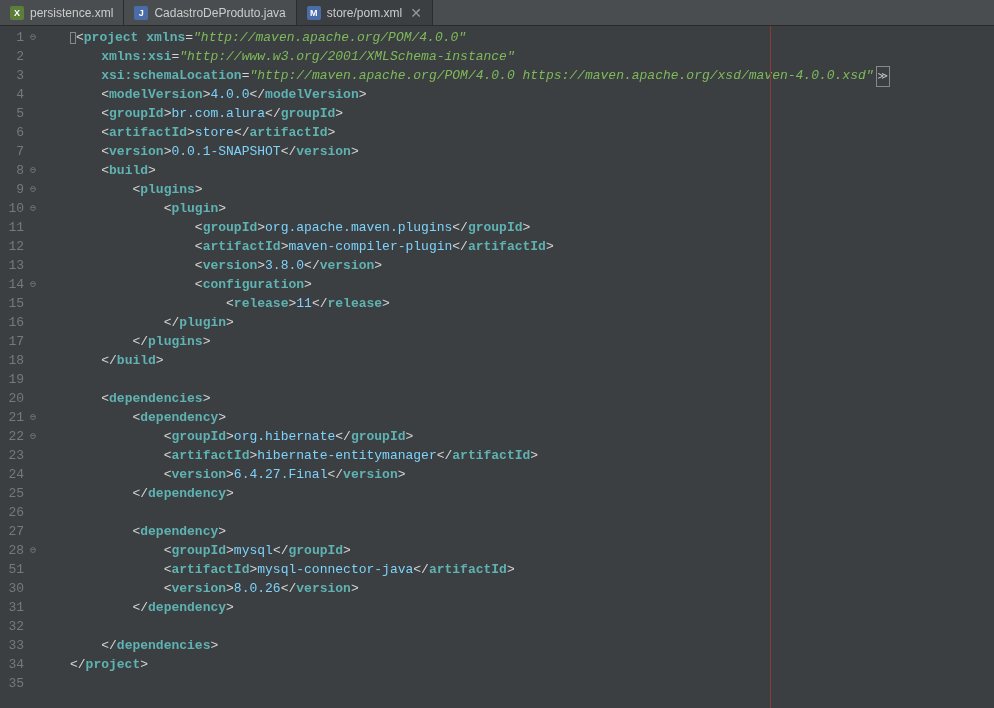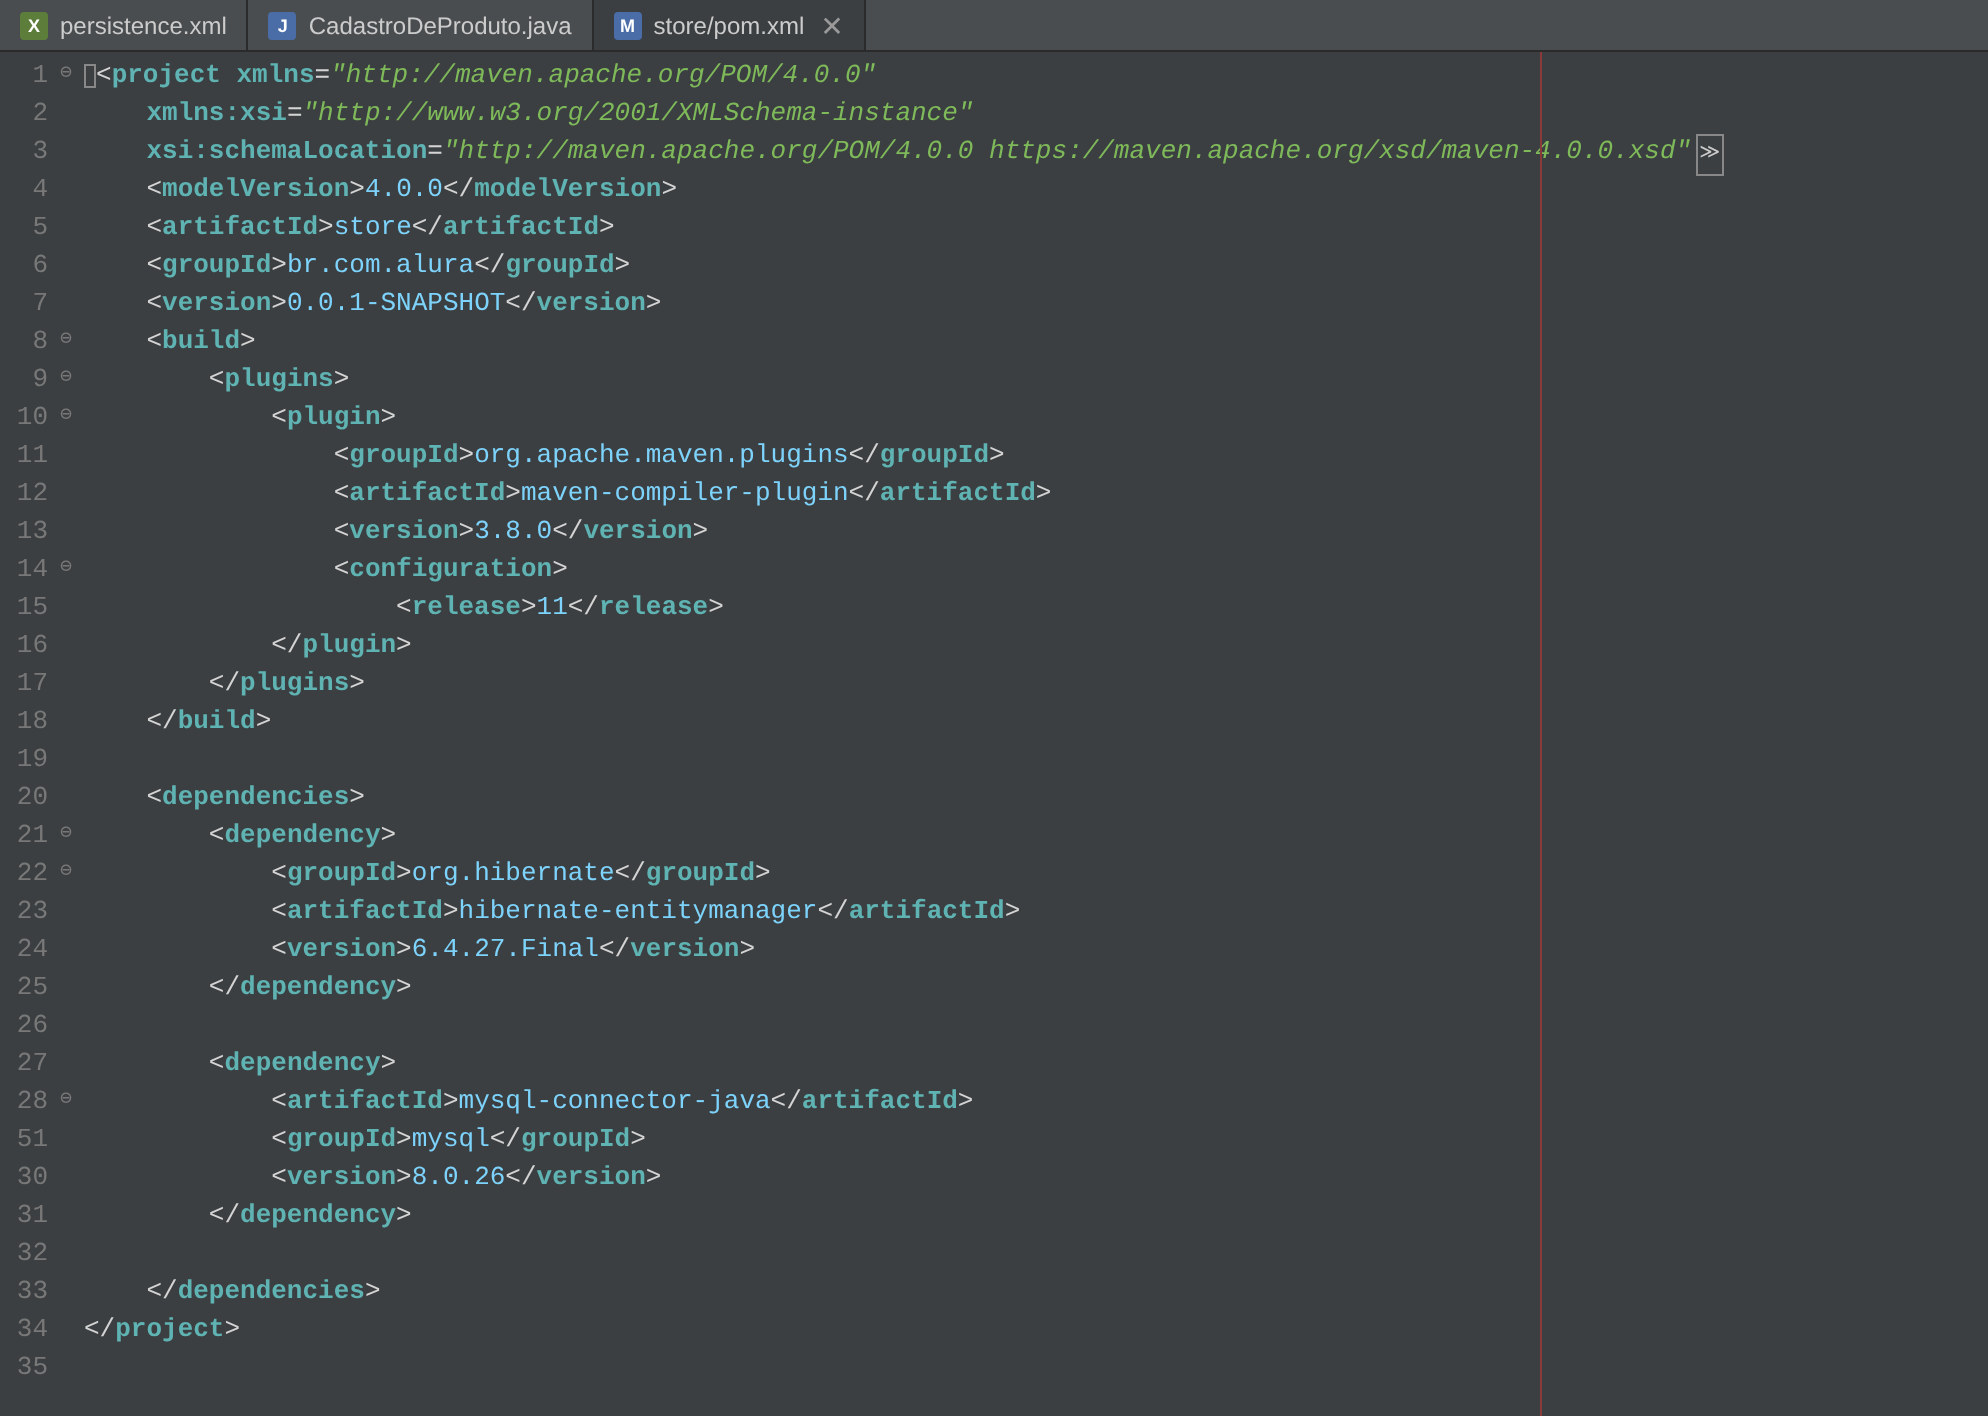--- a/index.html
+++ b/index.html
@@ -88,20 +88,21 @@
     flex: 1;
     padding: 2px 0 0 4px;
     position: relative;
     overflow: hidden;
   }
   .code-line {
     height: 19px;
     line-height: 19px;
     white-space: pre;
     font-size: 13px;
+    margin-left: 28px;
   }
   .margin-line {
     position: absolute;
     top: 26px;
     left: 770px;
     width: 1px;
     height: calc(100% - 26px);
     background: #8b3a3a;
   }
   .bracket { color: #d4d4d4; }
@@ -286,22 +287,22 @@
       <div class="gutter-line">
         <span class="line-num">35</span>
         <span class="marker"></span>
       </div>
     </div>
   <div class="code-area" id="code-area">
       <div class="code-line"><span class="cursor-mark"></span><span class="bracket">&lt;</span><span class="tag">project</span><span class="text"> </span><span class="attr">xmlns</span><span class="eq">=</span><span class="str">"http://maven.apache.org/POM/4.0.0"</span></div>
       <div class="code-line"><span>    </span><span class="attr">xmlns:xsi</span><span class="eq">=</span><span class="str">"http://www.w3.org/2001/XMLSchema-instance"</span></div>
       <div class="code-line"><span>    </span><span class="attr">xsi:schemaLocation</span><span class="eq">=</span><span class="str">"http://maven.apache.org/POM/4.0.0 https://maven.apache.org/xsd/maven-4.0.0.xsd"</span><span class="overflow-marker">≫</span></div>
       <div class="code-line"><span>    </span><span class="bracket">&lt;</span><span class="tag">modelVersion</span><span class="bracket">&gt;</span><span class="text">4.0.0</span><span class="bracket">&lt;/</span><span class="tag">modelVersion</span><span class="bracket">&gt;</span></div>
+      <div class="code-line"><span>    </span><span class="bracket">&lt;</span><span class="tag">groupId</span><span class="bracket">&gt;</span><span class="text">br.com.alura</span><span class="bracket">&lt;/</span><span class="tag">groupId</span><span class="bracket">&gt;</span></div>
       <div class="code-line"><span>    </span><span class="bracket">&lt;</span><span class="tag">artifactId</span><span class="bracket">&gt;</span><span class="text">store</span><span class="bracket">&lt;/</span><span class="tag">artifactId</span><span class="bracket">&gt;</span></div>
-      <div class="code-line"><span>    </span><span class="bracket">&lt;</span><span class="tag">groupId</span><span class="bracket">&gt;</span><span class="text">br.com.alura</span><span class="bracket">&lt;/</span><span class="tag">groupId</span><span class="bracket">&gt;</span></div>
       <div class="code-line"><span>    </span><span class="bracket">&lt;</span><span class="tag">version</span><span class="bracket">&gt;</span><span class="text">0.0.1-SNAPSHOT</span><span class="bracket">&lt;/</span><span class="tag">version</span><span class="bracket">&gt;</span></div>
       <div class="code-line"><span>    </span><span class="bracket">&lt;</span><span class="tag">build</span><span class="bracket">&gt;</span></div>
       <div class="code-line"><span>        </span><span class="bracket">&lt;</span><span class="tag">plugins</span><span class="bracket">&gt;</span></div>
       <div class="code-line"><span>            </span><span class="bracket">&lt;</span><span class="tag">plugin</span><span class="bracket">&gt;</span></div>
       <div class="code-line"><span>                </span><span class="bracket">&lt;</span><span class="tag">groupId</span><span class="bracket">&gt;</span><span class="text">org.apache.maven.plugins</span><span class="bracket">&lt;/</span><span class="tag">groupId</span><span class="bracket">&gt;</span></div>
       <div class="code-line"><span>                </span><span class="bracket">&lt;</span><span class="tag">artifactId</span><span class="bracket">&gt;</span><span class="text">maven-compiler-plugin</span><span class="bracket">&lt;/</span><span class="tag">artifactId</span><span class="bracket">&gt;</span></div>
       <div class="code-line"><span>                </span><span class="bracket">&lt;</span><span class="tag">version</span><span class="bracket">&gt;</span><span class="text">3.8.0</span><span class="bracket">&lt;/</span><span class="tag">version</span><span class="bracket">&gt;</span></div>
       <div class="code-line"><span>                </span><span class="bracket">&lt;</span><span class="tag">configuration</span><span class="bracket">&gt;</span></div>
       <div class="code-line"><span>                    </span><span class="bracket">&lt;</span><span class="tag">release</span><span class="bracket">&gt;</span><span class="text">11</span><span class="bracket">&lt;/</span><span class="tag">release</span><span class="bracket">&gt;</span></div>
       <div class="code-line"><span>            </span><span class="bracket">&lt;/</span><span class="tag">plugin</span><span class="bracket">&gt;</span></div>
@@ -309,22 +310,22 @@
       <div class="code-line"><span>    </span><span class="bracket">&lt;/</span><span class="tag">build</span><span class="bracket">&gt;</span></div>
       <div class="code-line"></div>
       <div class="code-line"><span>    </span><span class="bracket">&lt;</span><span class="tag">dependencies</span><span class="bracket">&gt;</span></div>
       <div class="code-line"><span>        </span><span class="bracket">&lt;</span><span class="tag">dependency</span><span class="bracket">&gt;</span></div>
       <div class="code-line"><span>            </span><span class="bracket">&lt;</span><span class="tag">groupId</span><span class="bracket">&gt;</span><span class="text">org.hibernate</span><span class="bracket">&lt;/</span><span class="tag">groupId</span><span class="bracket">&gt;</span></div>
       <div class="code-line"><span>            </span><span class="bracket">&lt;</span><span class="tag">artifactId</span><span class="bracket">&gt;</span><span class="text">hibernate-entitymanager</span><span class="bracket">&lt;/</span><span class="tag">artifactId</span><span class="bracket">&gt;</span></div>
       <div class="code-line"><span>            </span><span class="bracket">&lt;</span><span class="tag">version</span><span class="bracket">&gt;</span><span class="text">6.4.27.Final</span><span class="bracket">&lt;/</span><span class="tag">version</span><span class="bracket">&gt;</span></div>
       <div class="code-line"><span>        </span><span class="bracket">&lt;/</span><span class="tag">dependency</span><span class="bracket">&gt;</span></div>
       <div class="code-line"></div>
       <div class="code-line"><span>        </span><span class="bracket">&lt;</span><span class="tag">dependency</span><span class="bracket">&gt;</span></div>
+      <div class="code-line"><span>            </span><span class="bracket">&lt;</span><span class="tag">groupId</span><span class="bracket">&gt;</span><span class="text">mysql</span><span class="bracket">&lt;/</span><span class="tag">groupId</span><span class="bracket">&gt;</span></div>
       <div class="code-line"><span>            </span><span class="bracket">&lt;</span><span class="tag">artifactId</span><span class="bracket">&gt;</span><span class="text">mysql-connector-java</span><span class="bracket">&lt;/</span><span class="tag">artifactId</span><span class="bracket">&gt;</span></div>
-      <div class="code-line"><span>            </span><span class="bracket">&lt;</span><span class="tag">groupId</span><span class="bracket">&gt;</span><span class="text">mysql</span><span class="bracket">&lt;/</span><span class="tag">groupId</span><span class="bracket">&gt;</span></div>
       <div class="code-line"><span>            </span><span class="bracket">&lt;</span><span class="tag">version</span><span class="bracket">&gt;</span><span class="text">8.0.26</span><span class="bracket">&lt;/</span><span class="tag">version</span><span class="bracket">&gt;</span></div>
       <div class="code-line"><span>        </span><span class="bracket">&lt;/</span><span class="tag">dependency</span><span class="bracket">&gt;</span></div>
       <div class="code-line"></div>
       <div class="code-line"><span>    </span><span class="bracket">&lt;/</span><span class="tag">dependencies</span><span class="bracket">&gt;</span></div>
       <div class="code-line"><span class="bracket">&lt;/</span><span class="tag">project</span><span class="bracket">&gt;</span></div>
     </div>
 </div>
 
 <div class="margin-line"></div>
 

